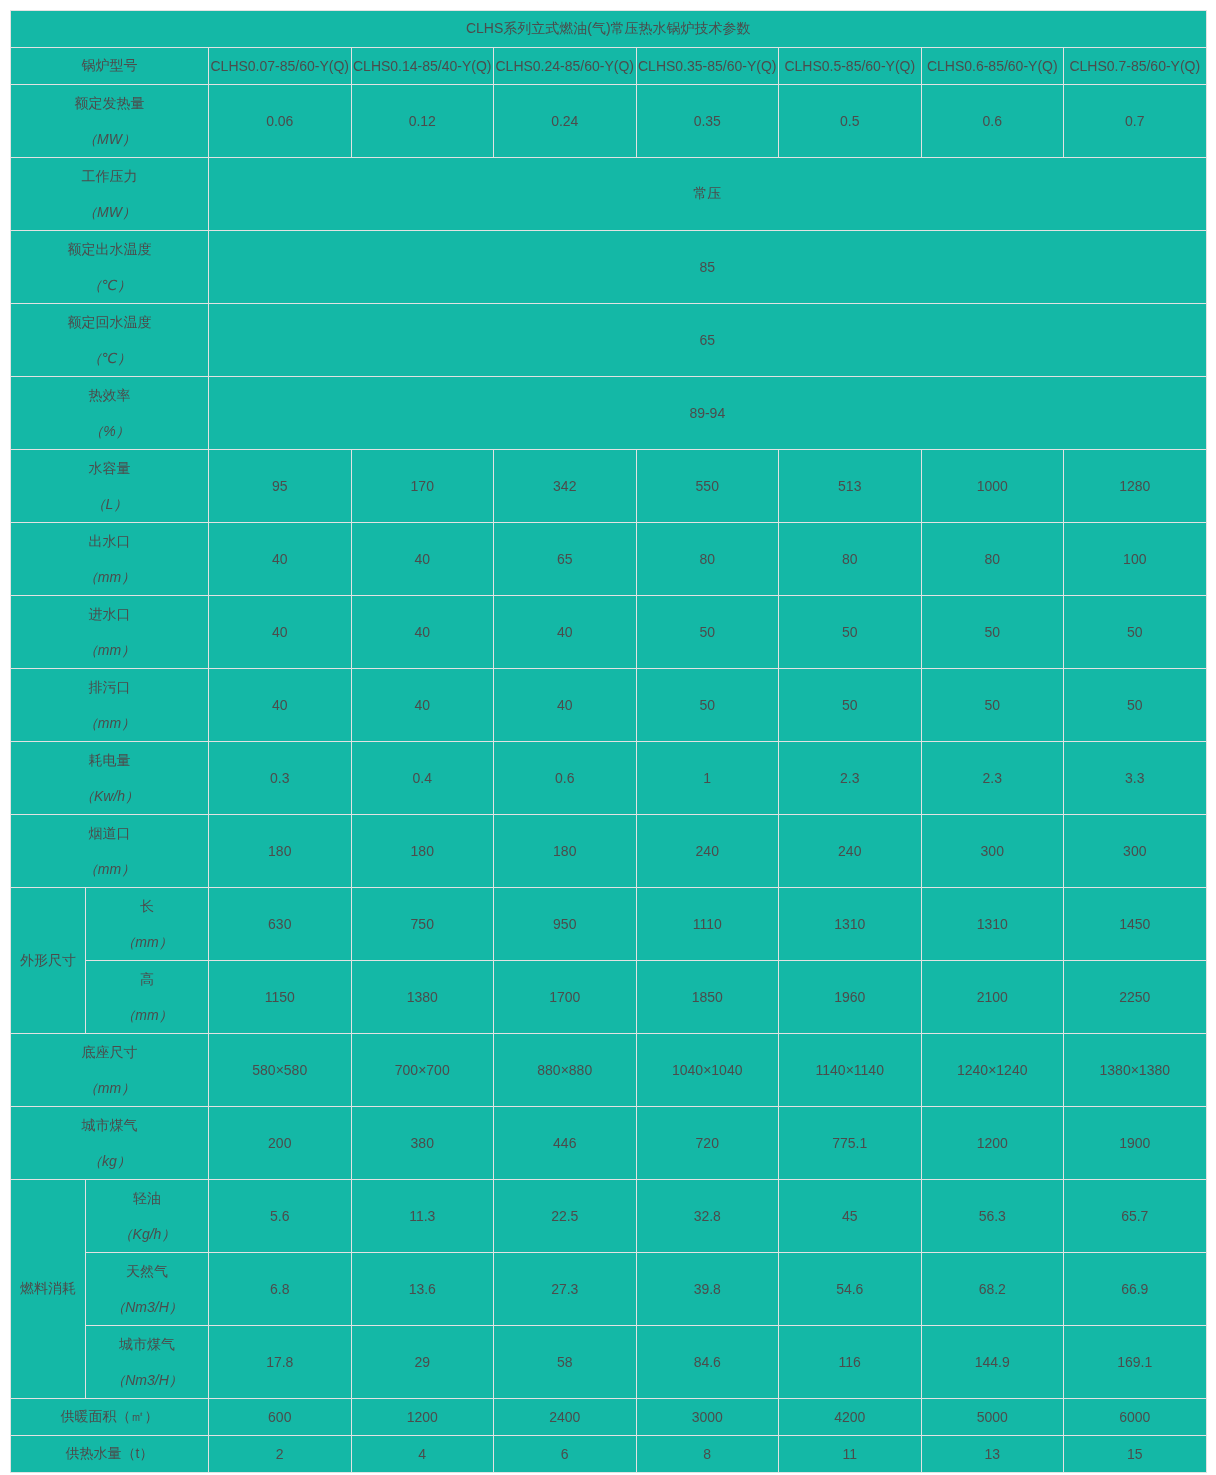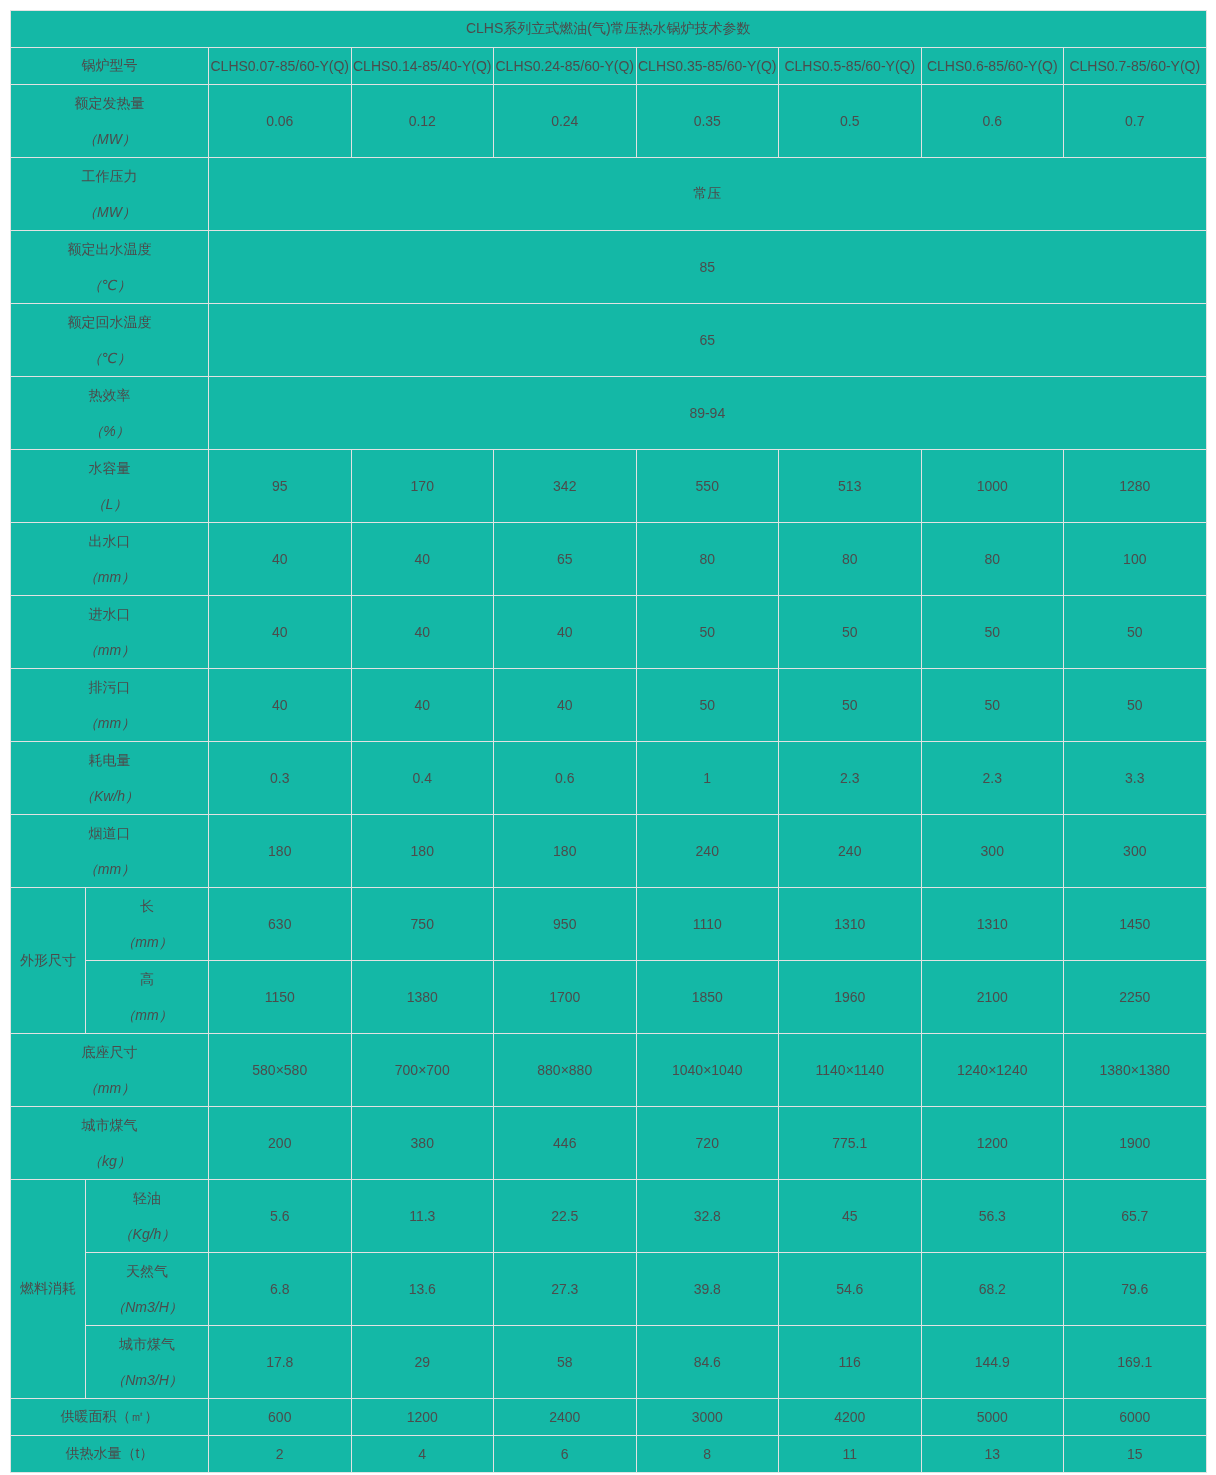--- a/index.html
+++ b/index.html
@@ -272,21 +272,21 @@
         <td>
           <div class="l1">天然气</div>
           <div class="l2">（Nm3/H）</div>
         </td>
         <td>6.8</td>
         <td>13.6</td>
         <td>27.3</td>
         <td>39.8</td>
         <td>54.6</td>
         <td>68.2</td>
-        <td>79.6</td>
+        <td>66.9</td>
       </tr>
 
       <tr class="r73">
         <td>
           <div class="l1">城市煤气</div>
           <div class="l2">（Nm3/H）</div>
         </td>
         <td>17.8</td>
         <td>29</td>
         <td>58</td>

